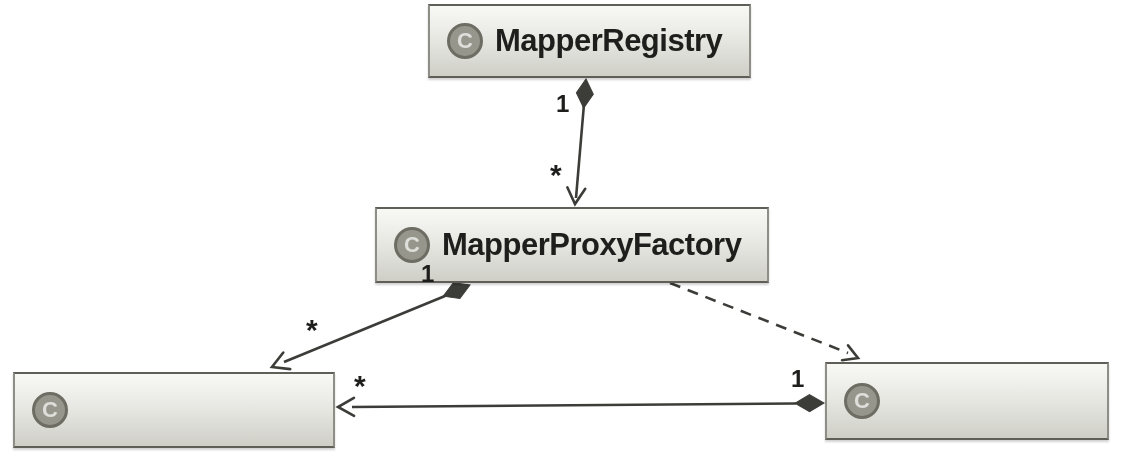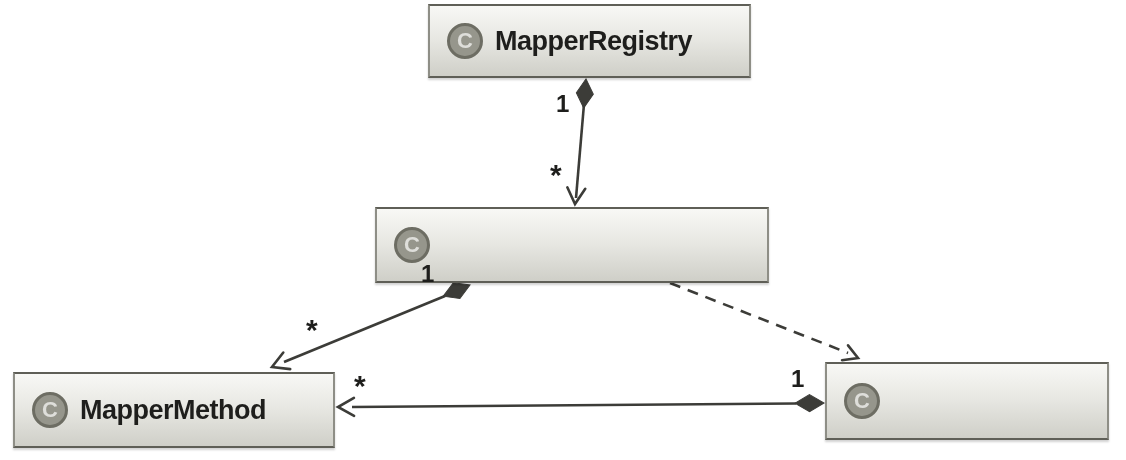--- a/index.html
+++ b/index.html
@@ -73,21 +73,21 @@
     border: 3px solid var(--icon-circle-ring);
     display: flex;
     align-items: center;
     justify-content: center;
     font-size: 22px;
     font-weight: bold;
     color: var(--icon-letter-color);
     line-height: 1;
   }
   .class-name {
-    font-size: 27px;
+    font-size: 31px;
     font-weight: bold;
     color: var(--class-text);
     white-space: nowrap;
     letter-spacing: -0.5px;
   }
   .mult {
     position: absolute;
     font-size: 24px;
     font-weight: bold;
     color: var(--label-color);
@@ -140,27 +140,27 @@
     <span class="class-icon">
       <span>C</span>
     </span>
     <span class="class-name">MapperRegistry</span>
   </div>
 
   <div class="class-box" id="box-factory">
     <span class="class-icon">
       <span>C</span>
     </span>
+    <span class="class-name">MapperProxyFactory</span>
   </div>
 
   <div class="class-box" id="box-method">
     <span class="class-icon">
       <span>C</span>
     </span>
-    <span class="class-name">MapperMethod</span>
   </div>
 
   <div class="class-box" id="box-proxy">
     <span class="class-icon">
       <span>C</span>
     </span>
   </div>
 
   <span class="mult" id="m-e1-from">1</span>
   <span class="mult star" id="m-e1-to">*</span>

